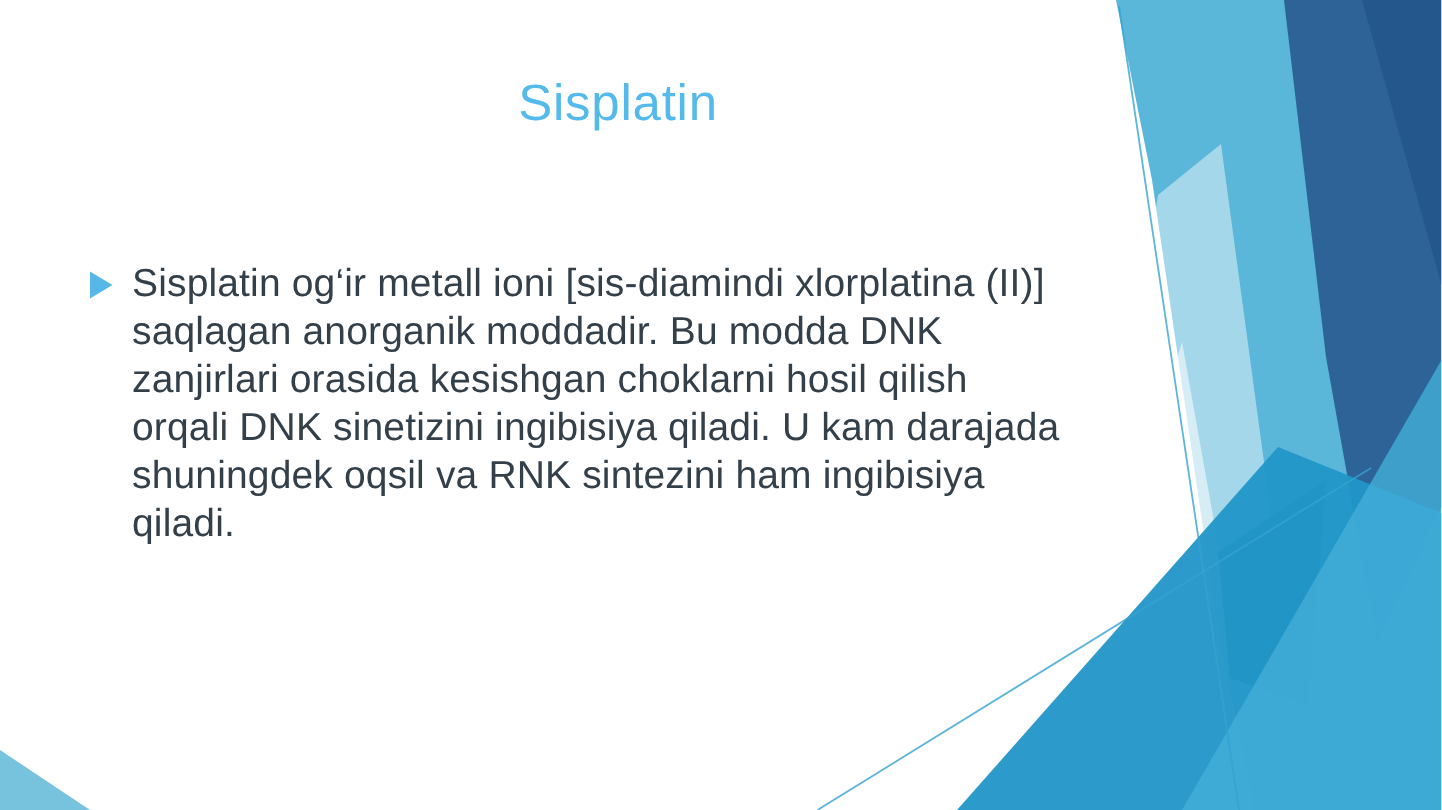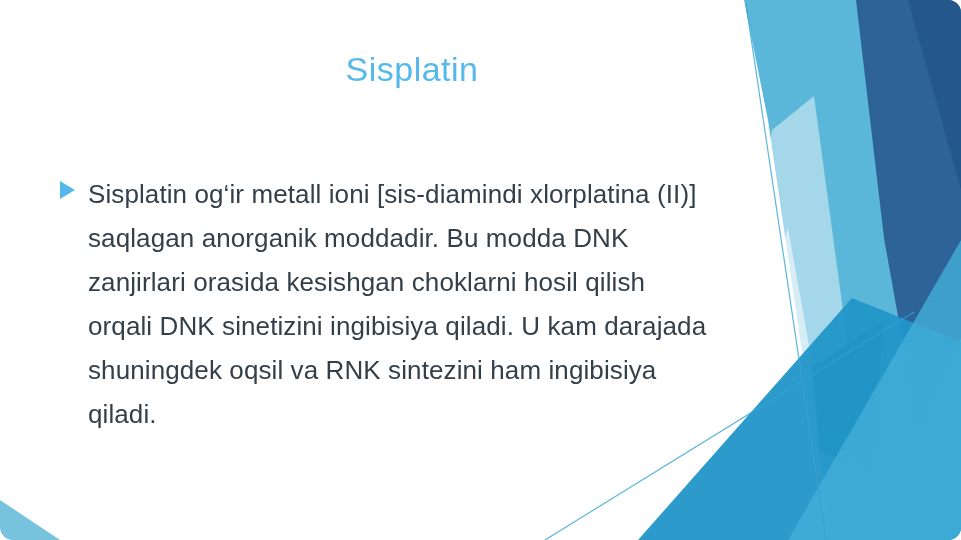--- a/index.html
+++ b/index.html
@@ -7,21 +7,20 @@
     padding: 0;
     background: #ffffff;
     font-family: "Liberation Sans", sans-serif;
   }
   .slide {
     position: relative;
     width: 961px;
     height: 540px;
     background: #ffffff;
     overflow: hidden;
-    border-radius: 13px;
   }
   .deco {
     position: absolute;
     top: 0;
     left: 0;
     width: 961px;
     height: 540px;
     pointer-events: none;
   }
   .slide-title {
@@ -51,21 +50,21 @@
     width: 0;
     height: 0;
     margin-top: 9px;
     margin-right: 13px;
     border-top: 9px solid transparent;
     border-bottom: 9px solid transparent;
     border-left: 15px solid #55b8e8;
   }
   .bullet-text {
     font-size: 26px;
-    line-height: 44px;
+    line-height: 32px;
     color: #333f49;
     letter-spacing: 0.1px;
   }
 </style>
 </head>
 <body>
 
 <div class="slide">
 
   <svg class="deco" viewBox="0 0 961 540" aria-hidden="true">

